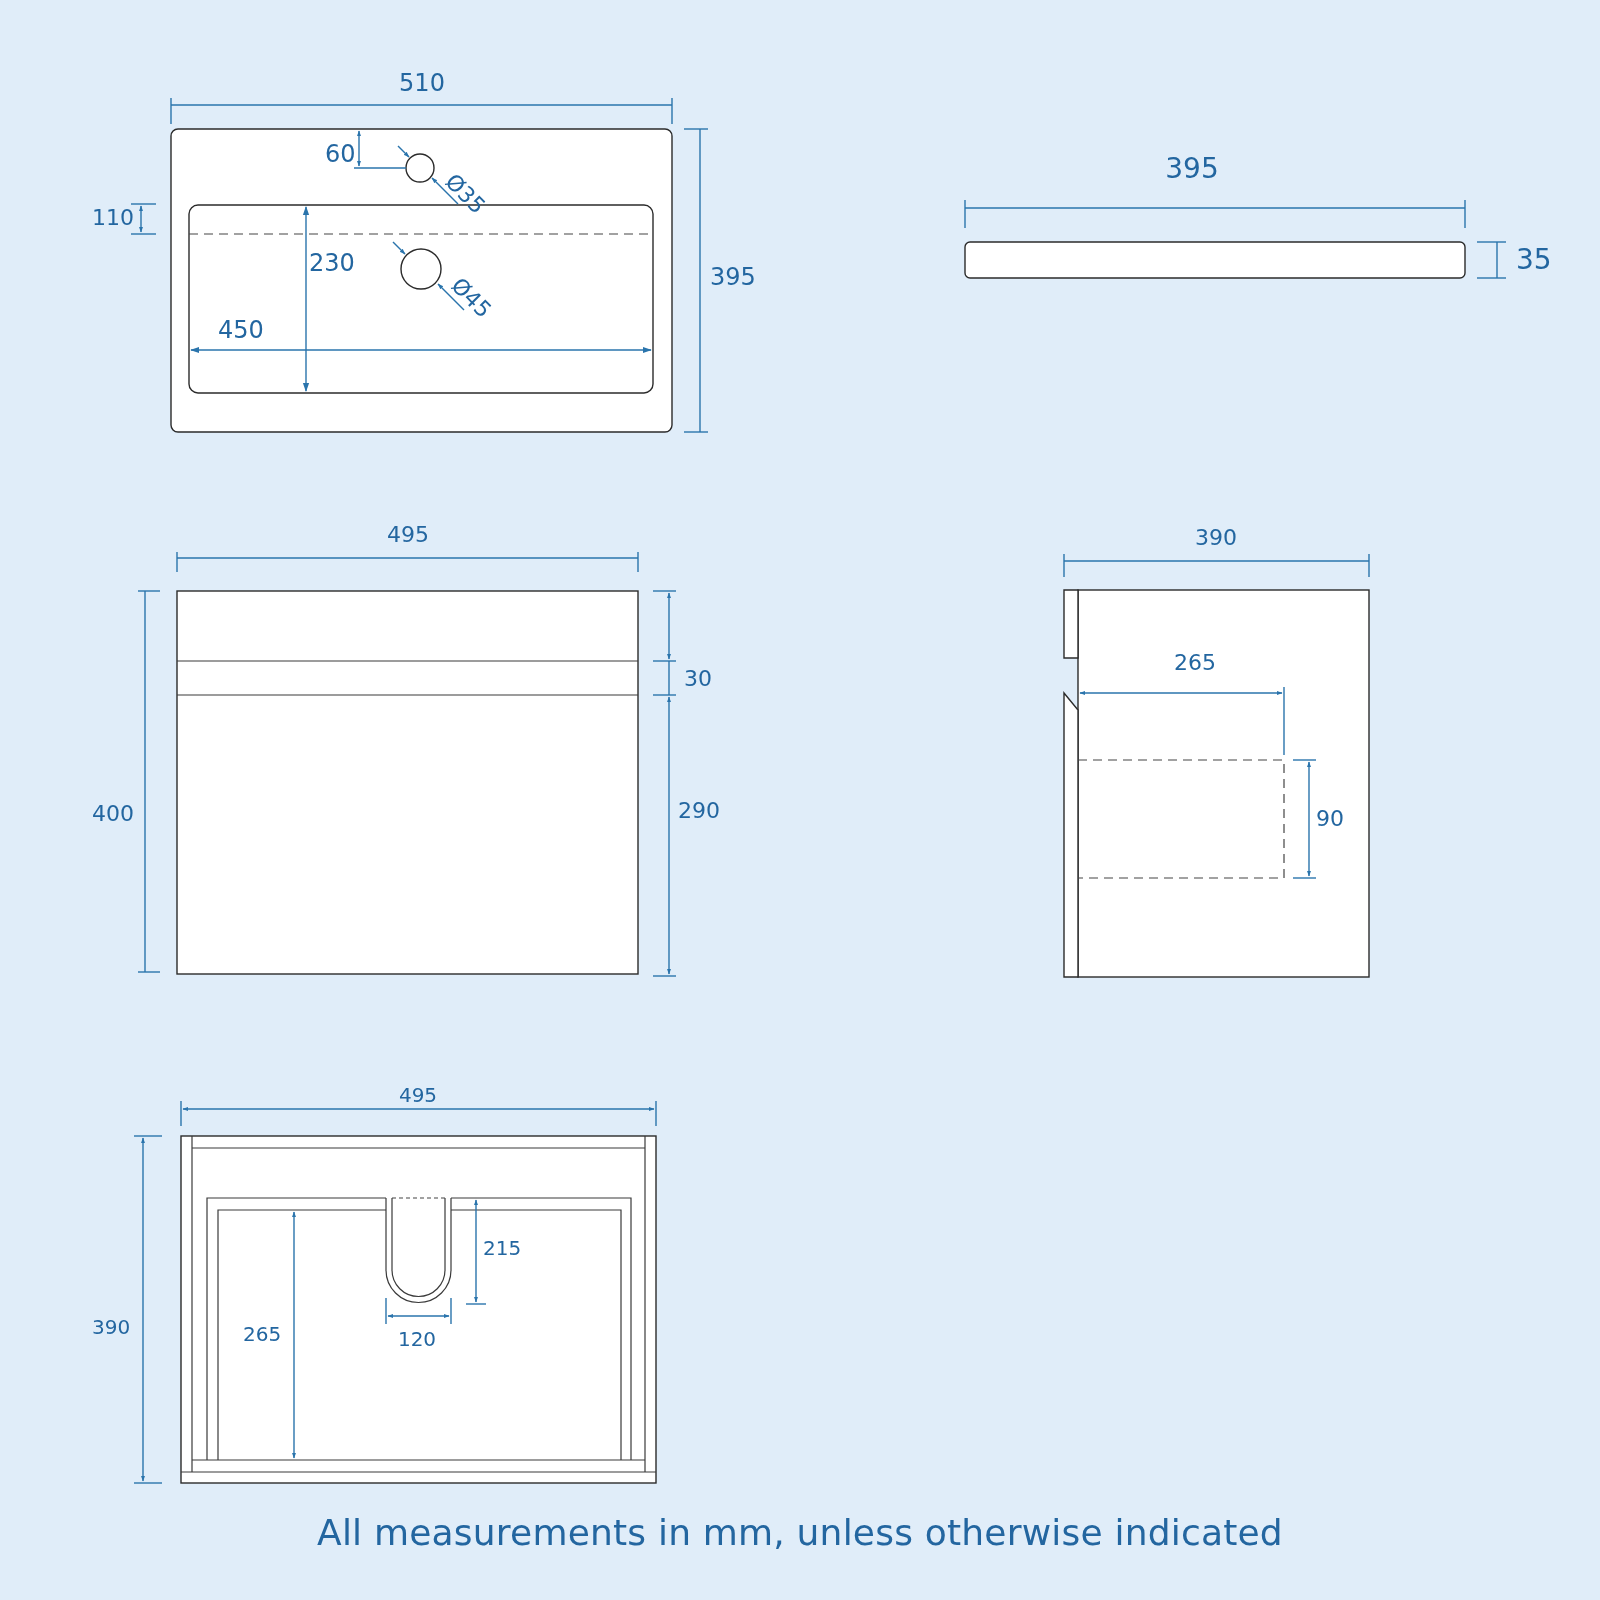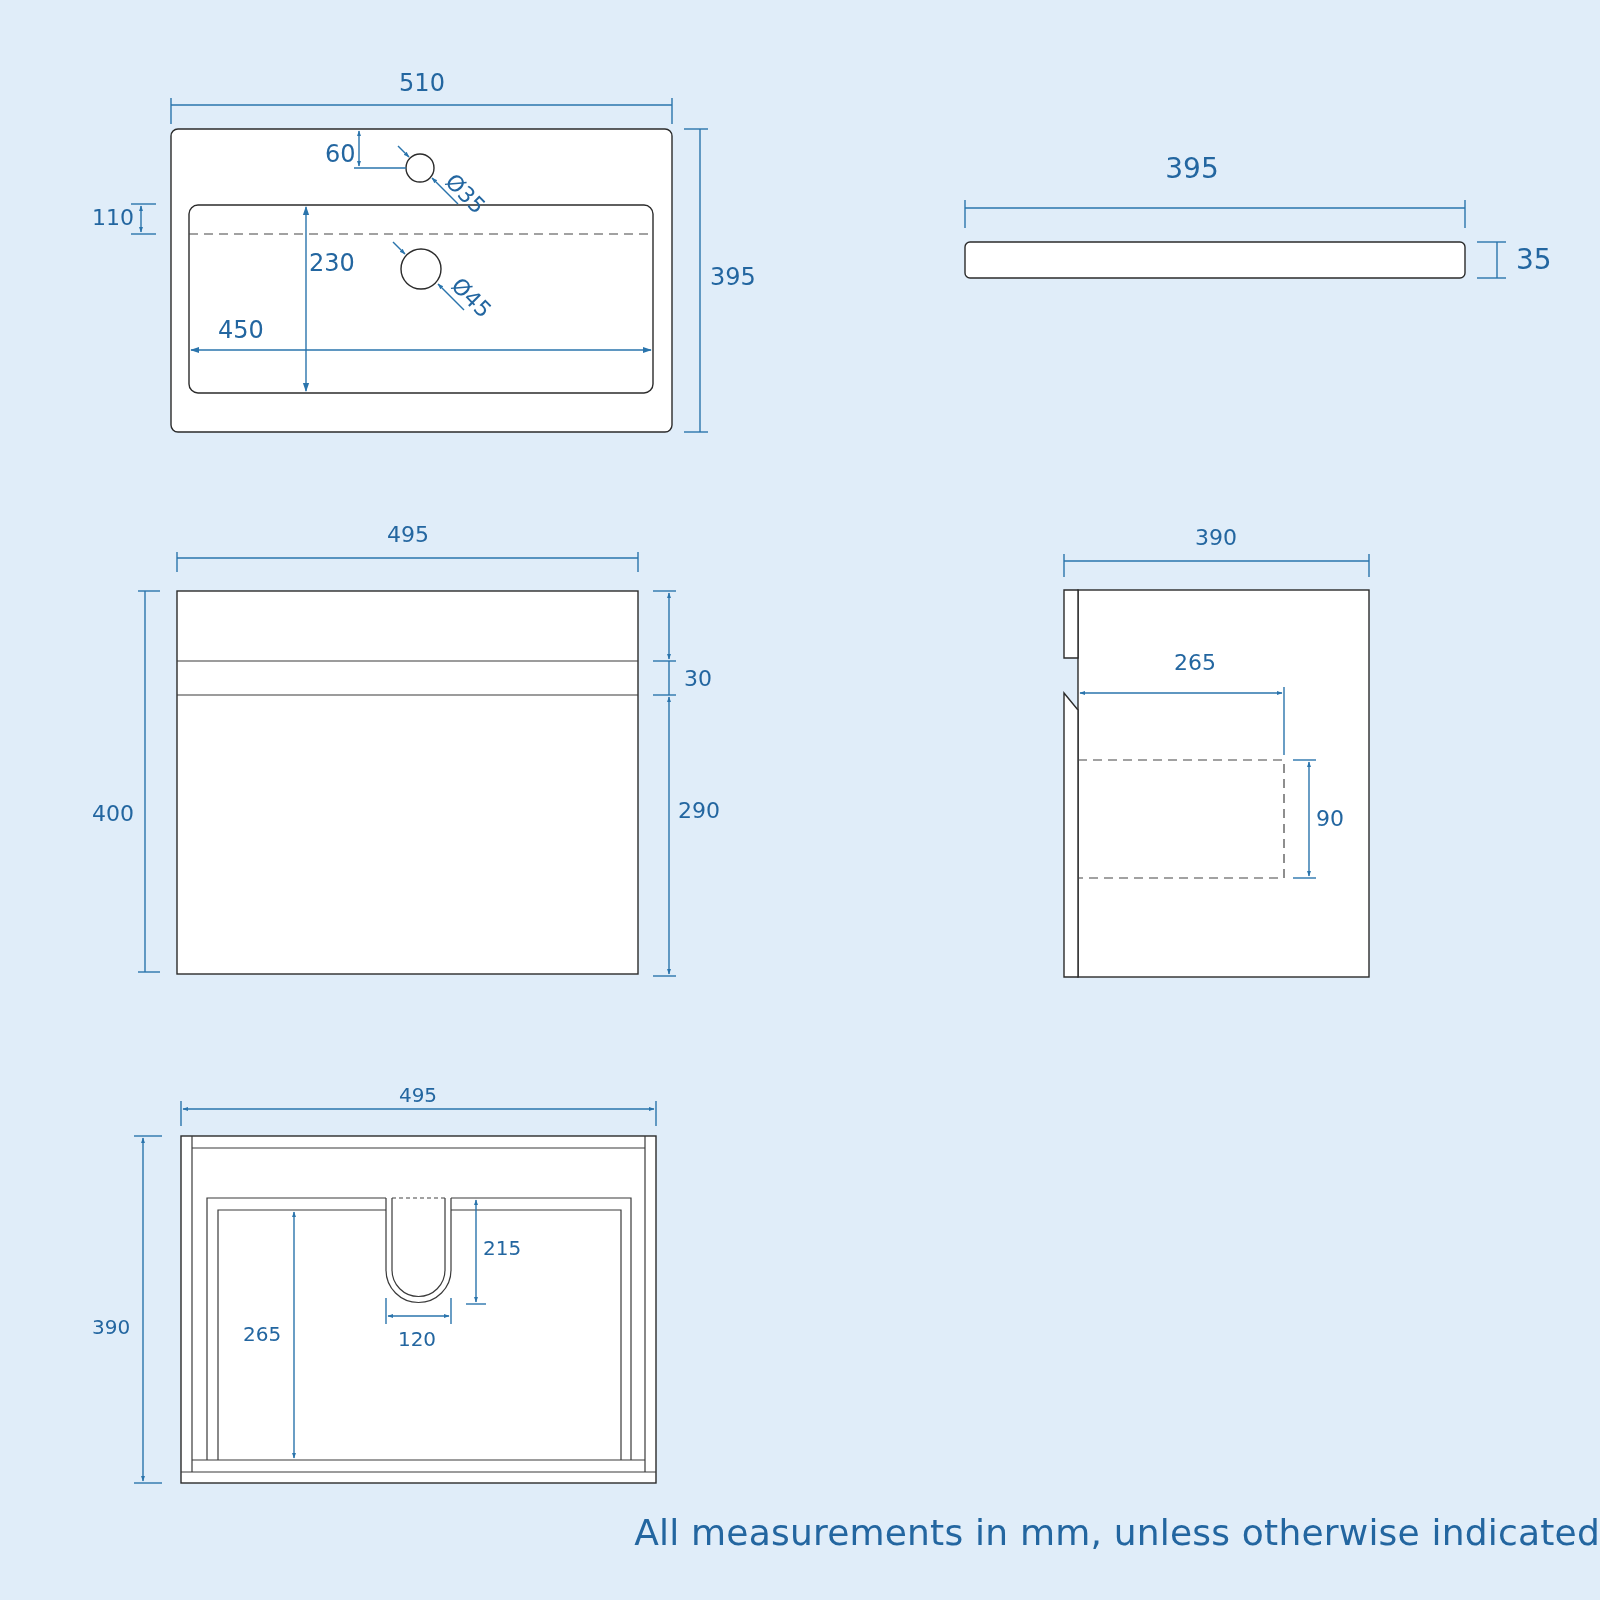--- a/index.html
+++ b/index.html
@@ -11,21 +11,21 @@
       font-family: "DejaVu Sans", sans-serif;
     }
     #drawing { position: absolute; left: 0; top: 0; }
     .outline { fill: #ffffff; stroke: #2b2b2b; stroke-width: 1.4; }
     .thin { fill: none; stroke: #3a3a3a; stroke-width: 1.2; }
     .dash { fill: none; stroke: #444; stroke-width: 1.2; stroke-dasharray: 9 6; }
     .dim { stroke: #2a74ac; stroke-width: 1.4; fill: none; }
     .dimtxt { fill: #2366a0; font-family: "DejaVu Sans", sans-serif; }
     .footnote {
       position: absolute; left: 0; width: 1600px; top: 1512px;
-      text-align: right; color: #2366a0;
+      text-align: center; color: #2366a0;
       font-family: "DejaVu Sans", sans-serif; font-size: 36px;
       letter-spacing: 0.2px;
     }
   </style>
 </head>
 <body>
 
 <svg id="drawing" width="1600" height="1600" viewBox="0 0 1600 1600">
   <defs>
     <marker id="arr" viewBox="0 0 10 10" refX="9" refY="5" markerWidth="9" markerHeight="9" orient="auto-start-reverse" markerUnits="userSpaceOnUse">

